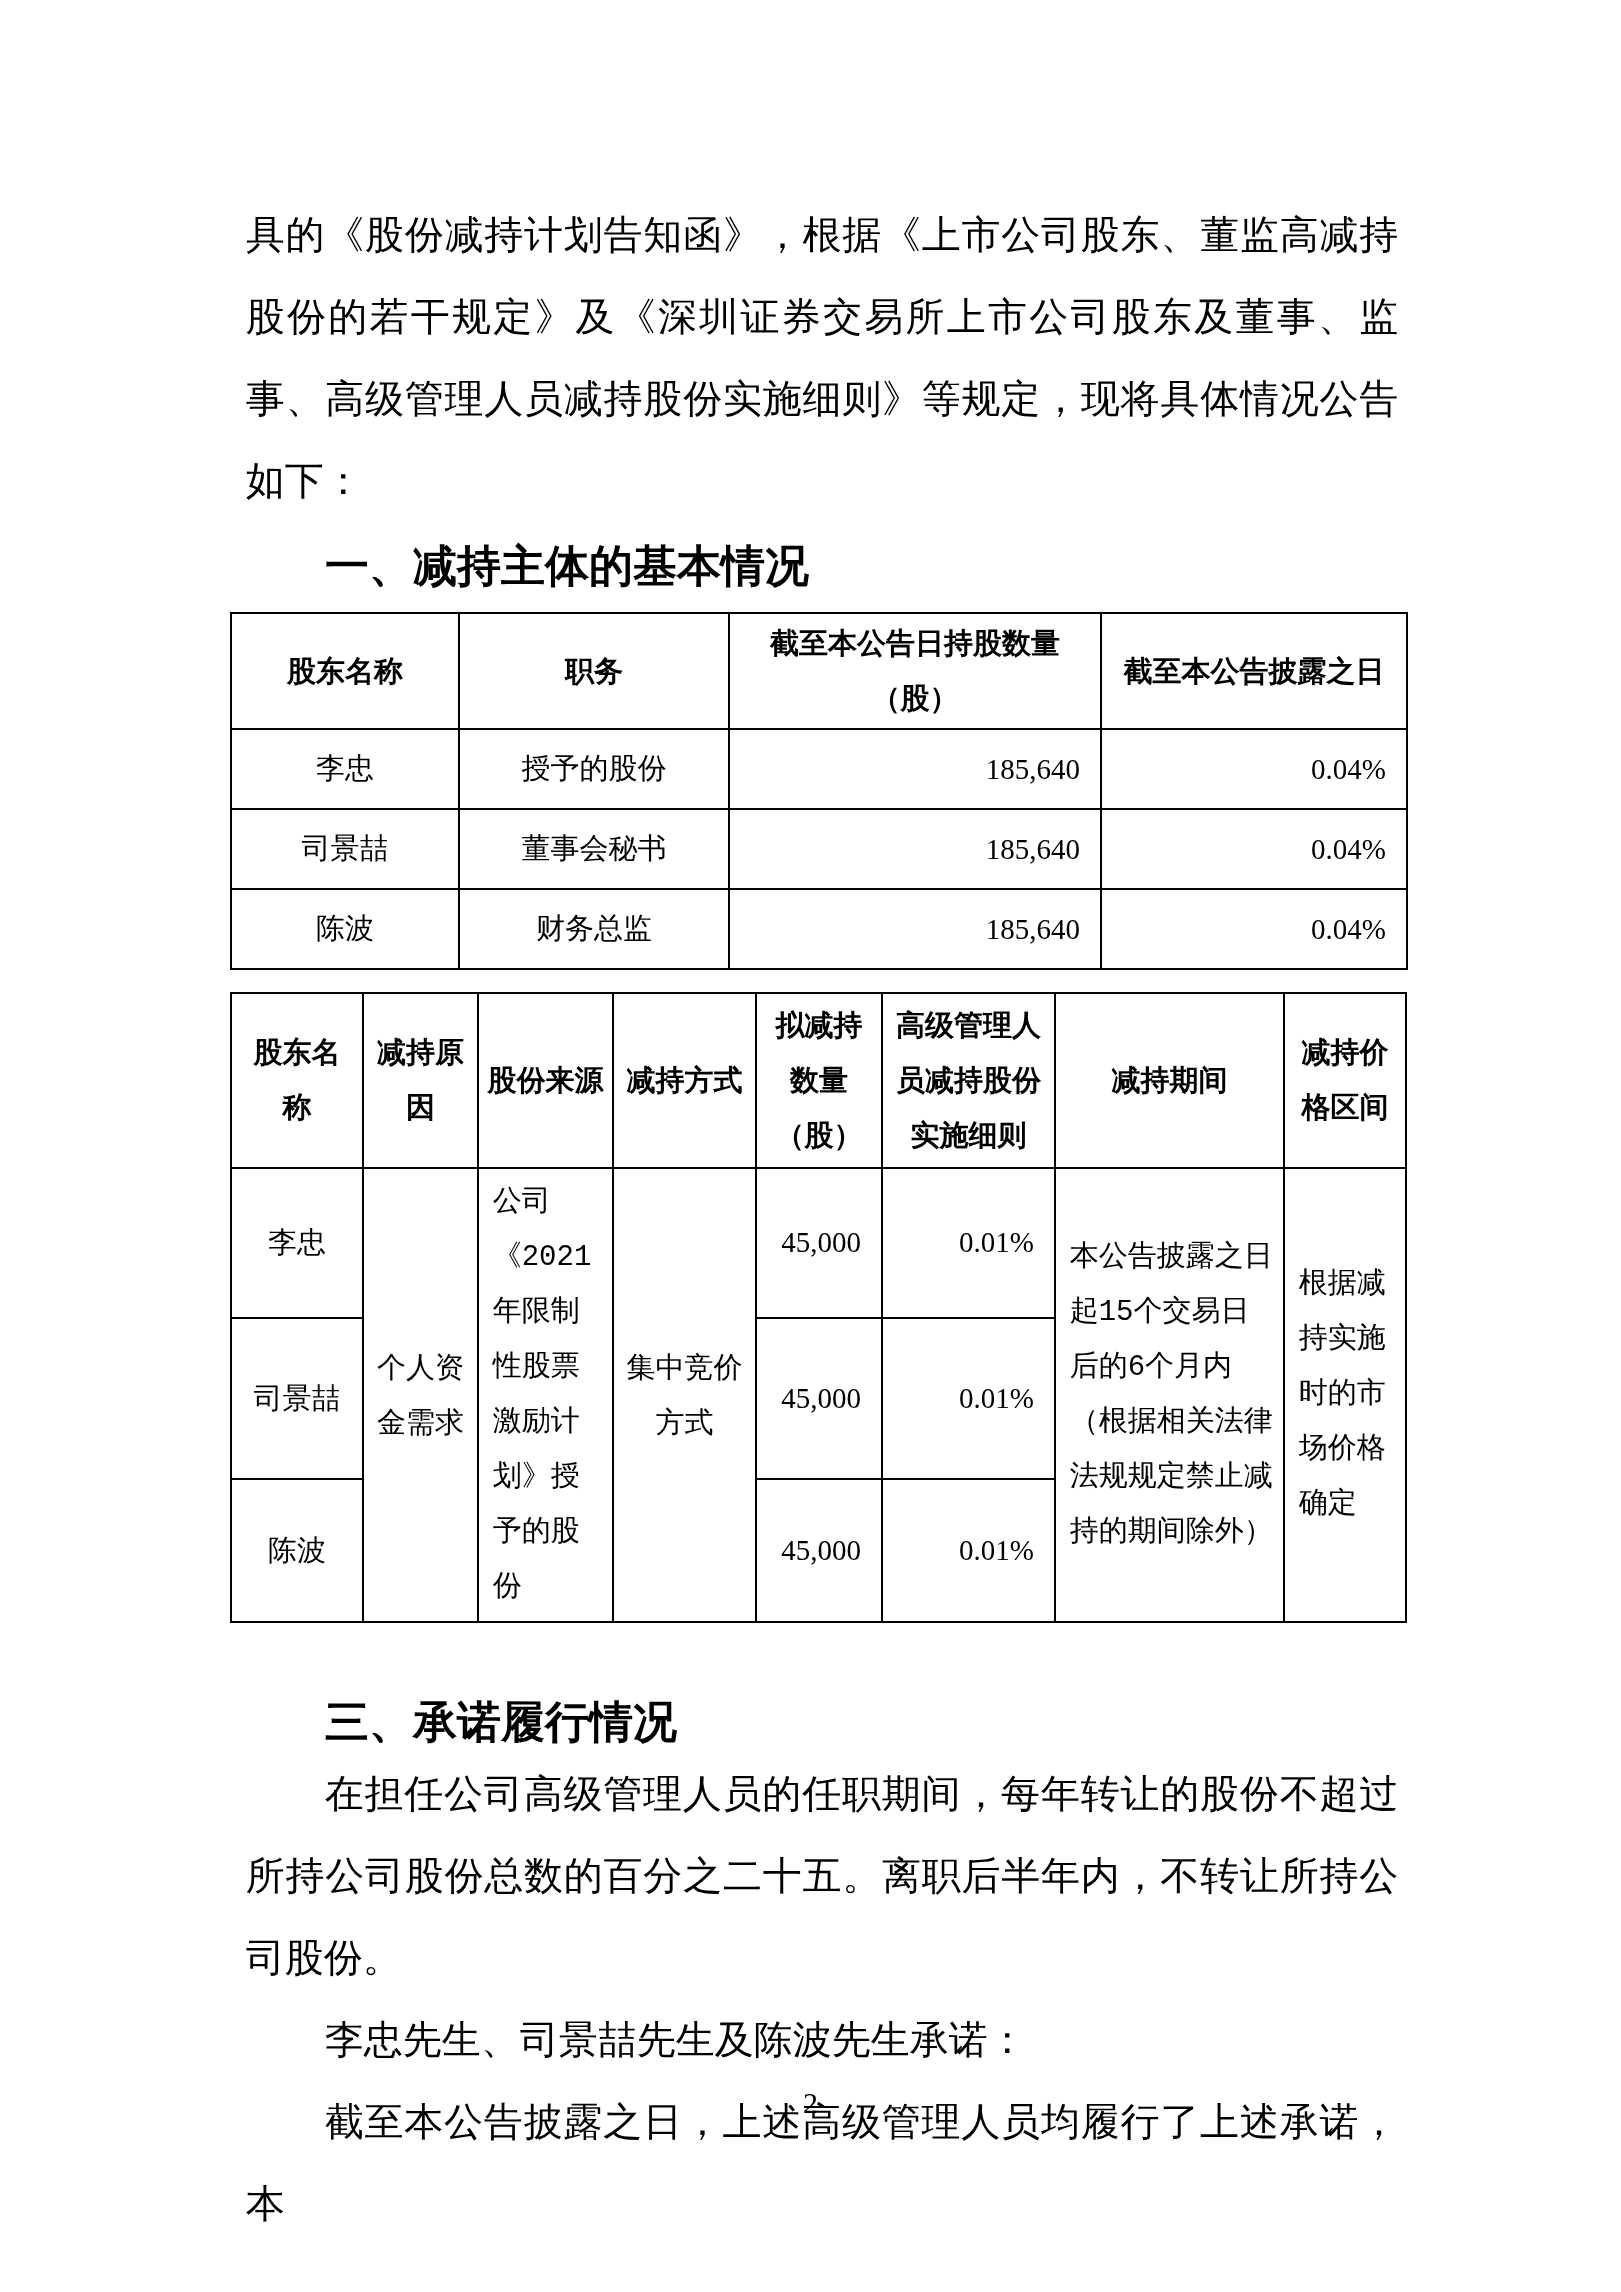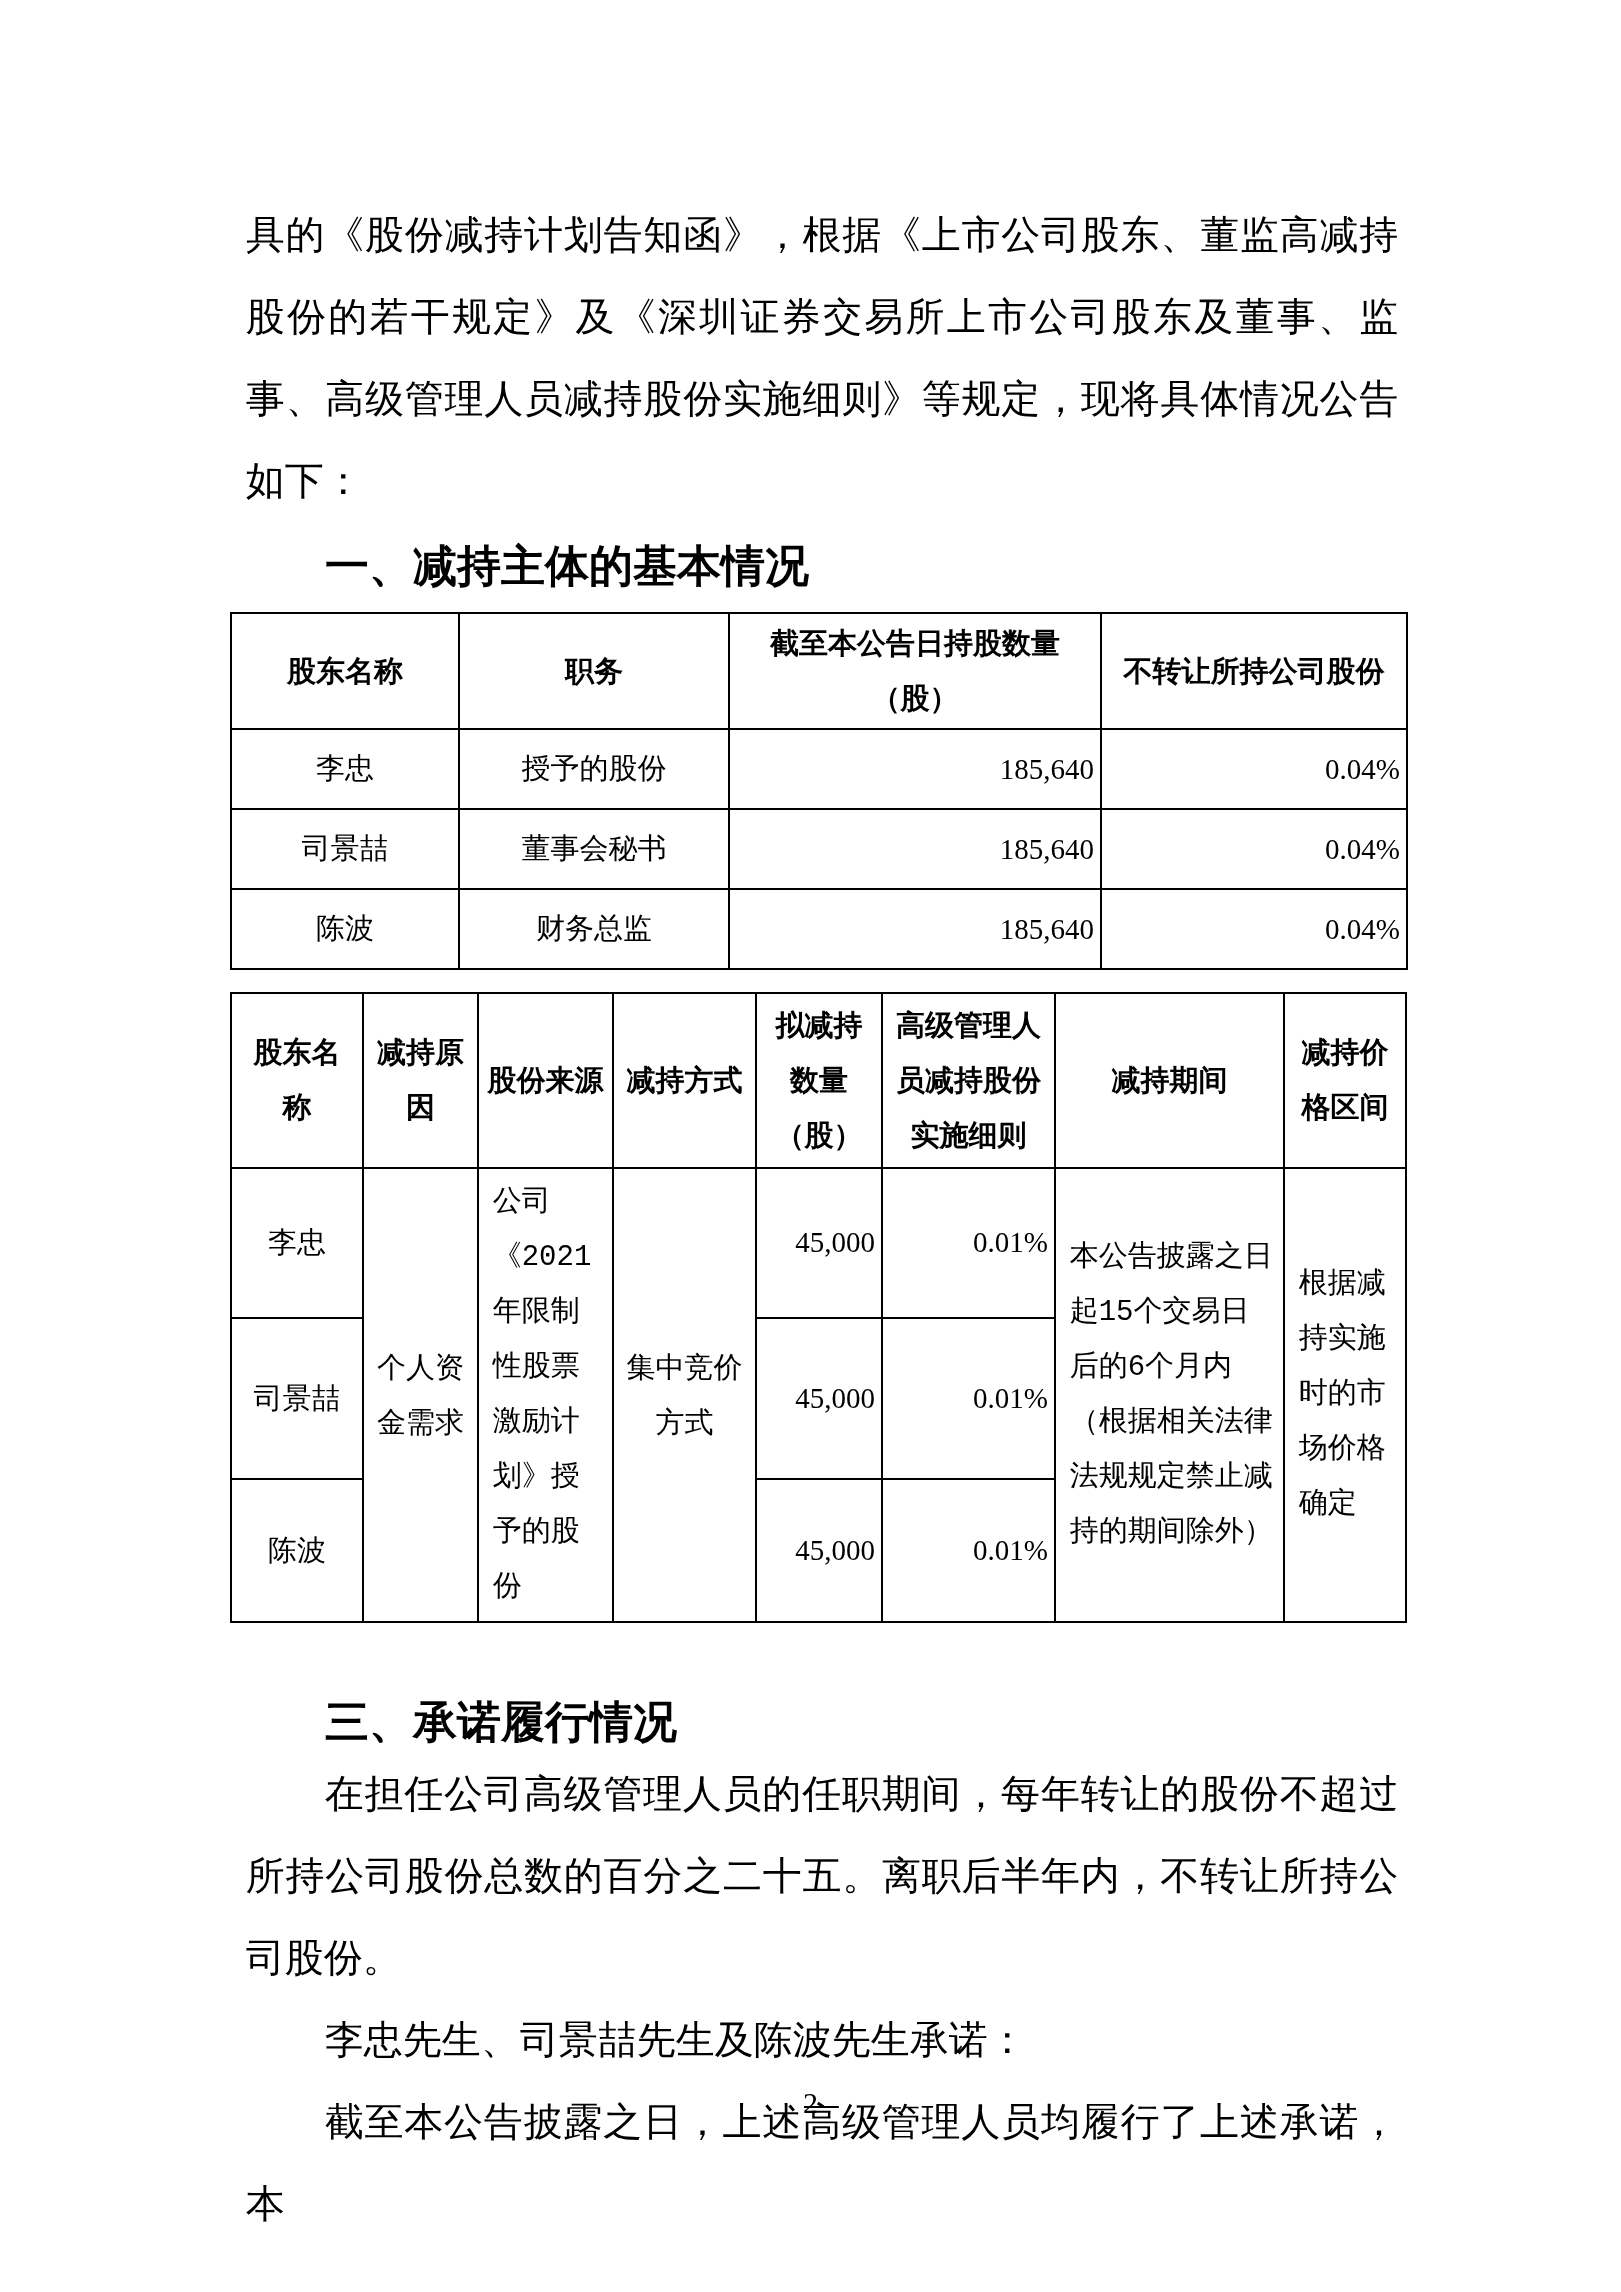--- a/index.html
+++ b/index.html
@@ -39,21 +39,21 @@
   .t th, .t td {
     border:solid #000;
     border-width:2.9px 2px;
     font-size:29px;
     vertical-align:middle;
     overflow:hidden;
     padding:2px 7.8px;
   }
   .t th { font-weight:bold; text-align:center; line-height:55px; }
   td.ctr { text-align:center; }
-  td.num { text-align:right; padding-right:6px; }
+  td.num { text-align:right; padding-right:20px; }
   td.lft { text-align:left; padding:5.9px 7.8px 5.9px 13.7px;font-family:Liberation Mono, monospace; }
 
   #table1 { margin-top:15.7px; }
   #table1 th { height:71px; }
   #table1 td { height:74px; }
 
   #table2 { margin-top:21.6px; }
   #table2 th { height:151px; padding:3.9px 7.8px; }
   #table2 td { line-height:55px; }
   #table2 td.rh1 { height:120px; }
@@ -80,21 +80,21 @@
         <col style="width:228px">
           <col style="width:270px">
           <col style="width:372px">
           <col style="width:306px">
       </colgroup>
       <thead>
         <tr>
           <th>股东名称</th>
           <th>职务</th>
           <th>截至本公告日持股数量（股）</th>
-          <th>不转让所持公司股份</th>
+          <th>截至本公告披露之日</th>
         </tr>
       </thead>
       <tbody>
         <tr>
           <td class="ctr">李忠</td>
           <td class="ctr">授予的股份</td>
           <td class="num">185,640</td>
           <td class="num">0.04%</td>
         </tr>
         <tr>

